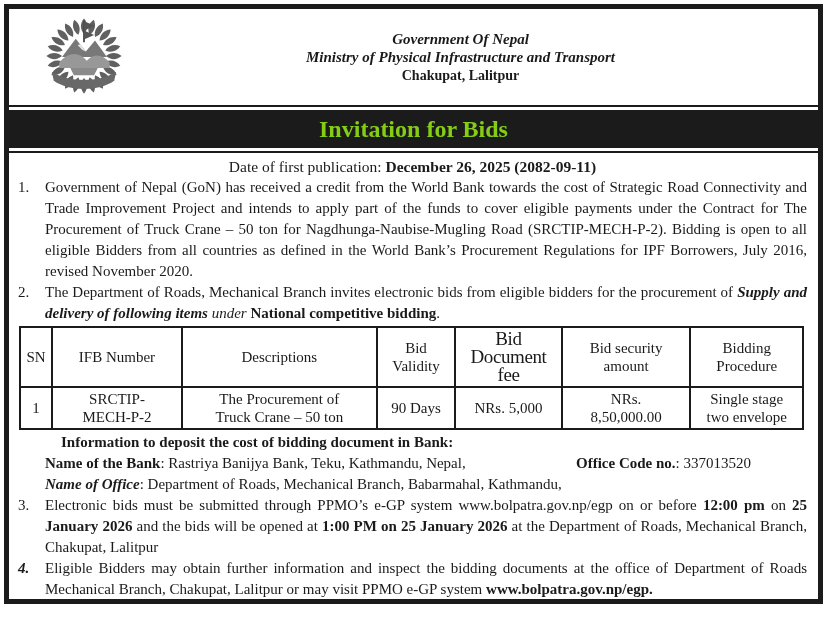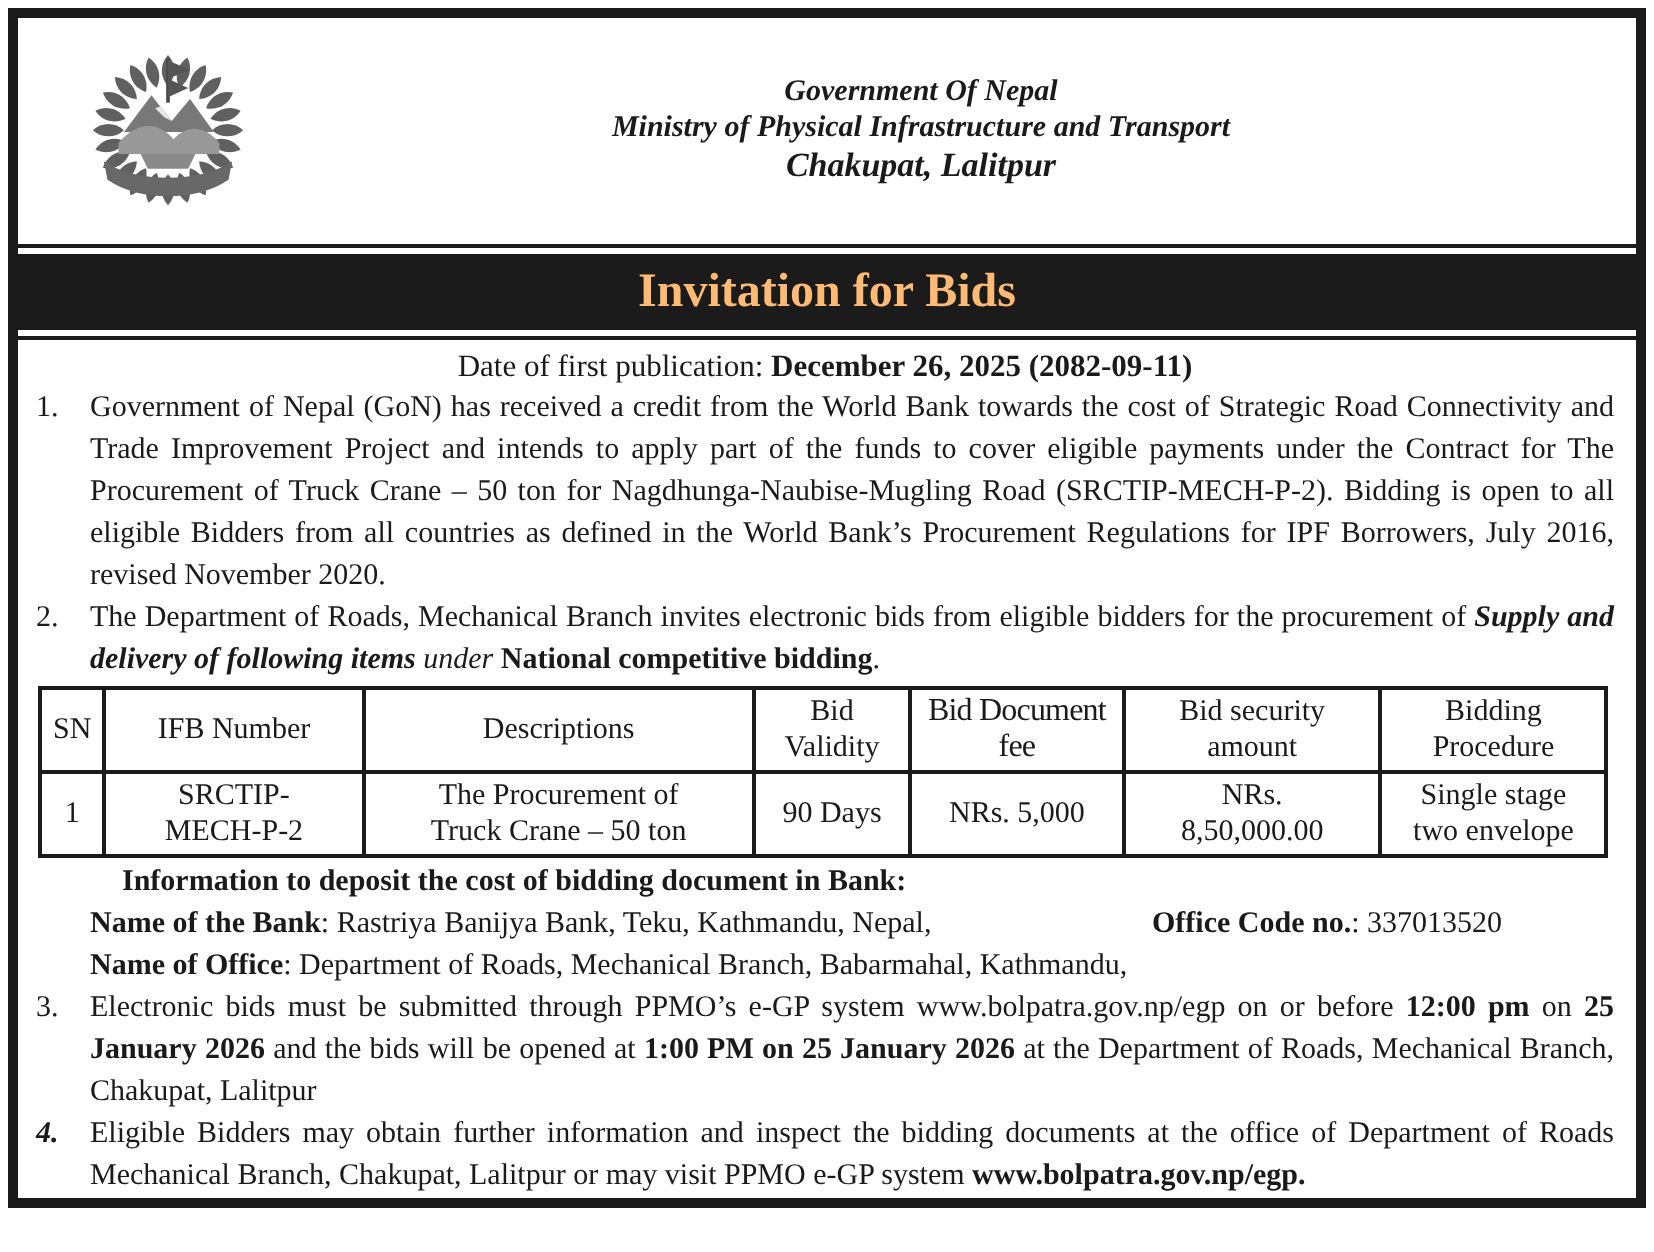--- a/index.html
+++ b/index.html
@@ -15,24 +15,24 @@
   
   .header-section {
     border-bottom:2px solid #1b1b1b; box-sizing:border-box;
     height:116px; display:flex; align-items:center; padding:4px 10px 4px 16px;
   }
   .logo-wrap { flex:0 0 118px; display:flex; justify-content:center; align-items:center; }
   .header-text { flex:1; text-align:center; line-height:1.22; padding-right:30px; }
   .h-gov      { font-size:15px; font-weight:bold; font-style:italic; }
   .h-ministry { font-size:15px; font-weight:bold; font-style:italic; }
   .h-dept     { font-size:21.5px; font-weight:bold; }
-  .h-place    { font-size:17px; font-weight:bold; font-style:italic; }
+  .h-place    { font-size:14px; font-weight:bold; }
   
   .banner {
-    margin:3px 0; background:#1b1b1b; color:#fdba74; text-align:center;
+    margin:3px 0; background:#1b1b1b; color:#84cc16; text-align:center;
     height:38px; line-height:38px; font-size:24px; font-weight:bold;
   }
   
   .content-section {
     border-top:2px solid #1b1b1b; flex:1; box-sizing:border-box;
     padding:3px 11px 0 9px; font-size:15px; line-height:21px;
   }
   .date-line { text-align:center; font-size:15.5px; }
   .item { display:flex; }
   .item .num { flex:0 0 27px; }
@@ -41,21 +41,21 @@
   
   table.bid-table {
     border-collapse:collapse; table-layout:fixed; width:99.5%;
     margin:2px 0 2px 1px;
   }
   .bid-table th, .bid-table td {
     border:2px solid #1b1b1b; font-weight:normal; text-align:center;
     vertical-align:middle; white-space:pre-line; font-size:15px;
     line-height:18px; padding:2px 1px;
   }
-  .bid-table .condensed { font-size:16px; letter-spacing:-0.4px; }
+  .bid-table .condensed { font-size:19px; letter-spacing:-0.4px; }
   
   .bank { margin-left:27px; }
   .bank .bank-heading { font-weight:bold;margin-left:16px; }
   .bank .bank-row { display:flex; }
   .bank .bank-right { margin-left:auto; margin-right:56px; }
 </style>
 </head>
 <body>
 
 <div class="page">
@@ -165,21 +165,21 @@
       </tbody>
         </table>
 
       <div class="bank">
         <div class="bank-heading">Information to deposit the cost of bidding document in Bank:</div>
         <div class="bank-row">
           <span><span style="font-weight: bold;">Name of the Bank</span><span>: Rastriya Banijya Bank, Teku, Kathmandu, Nepal,</span></span>
           <span class="bank-right"><span style="font-weight: bold; text-align: center;">Office Code no.</span><span>: 337013520</span></span>
         </div>
         <div class="bank-row">
-          <span><span style="font-weight: bold;">Name of Office</span><span>: Department of Roads, Mechanical Branch, Babarmahal, Kathmandu,</span></span>
+          <span><span style="font-weight: bold; font-style: italic;">Name of Office</span><span>: Department of Roads, Mechanical Branch, Babarmahal, Kathmandu,</span></span>
         </div>
       </div>
 
       <div class="item">
         <div class="num">3.</div>
         <div class="body"><span>Electronic bids must be submitted through PPMO’s e-GP system www.bolpatra.gov.np/egp on or before </span><span style="font-weight: bold;">12:00 pm</span><span> on </span><span style="font-weight: bold;">25 January 2026</span><span> and the bids will be opened at </span><span style="font-weight: bold;">1:00 PM on 25 January 2026</span><span> at the Department of Roads, Mechanical Branch, Chakupat, Lalitpur</span></div>
       </div>
 
       <div class="item">
         <div class="num bold-italic">4.</div>

